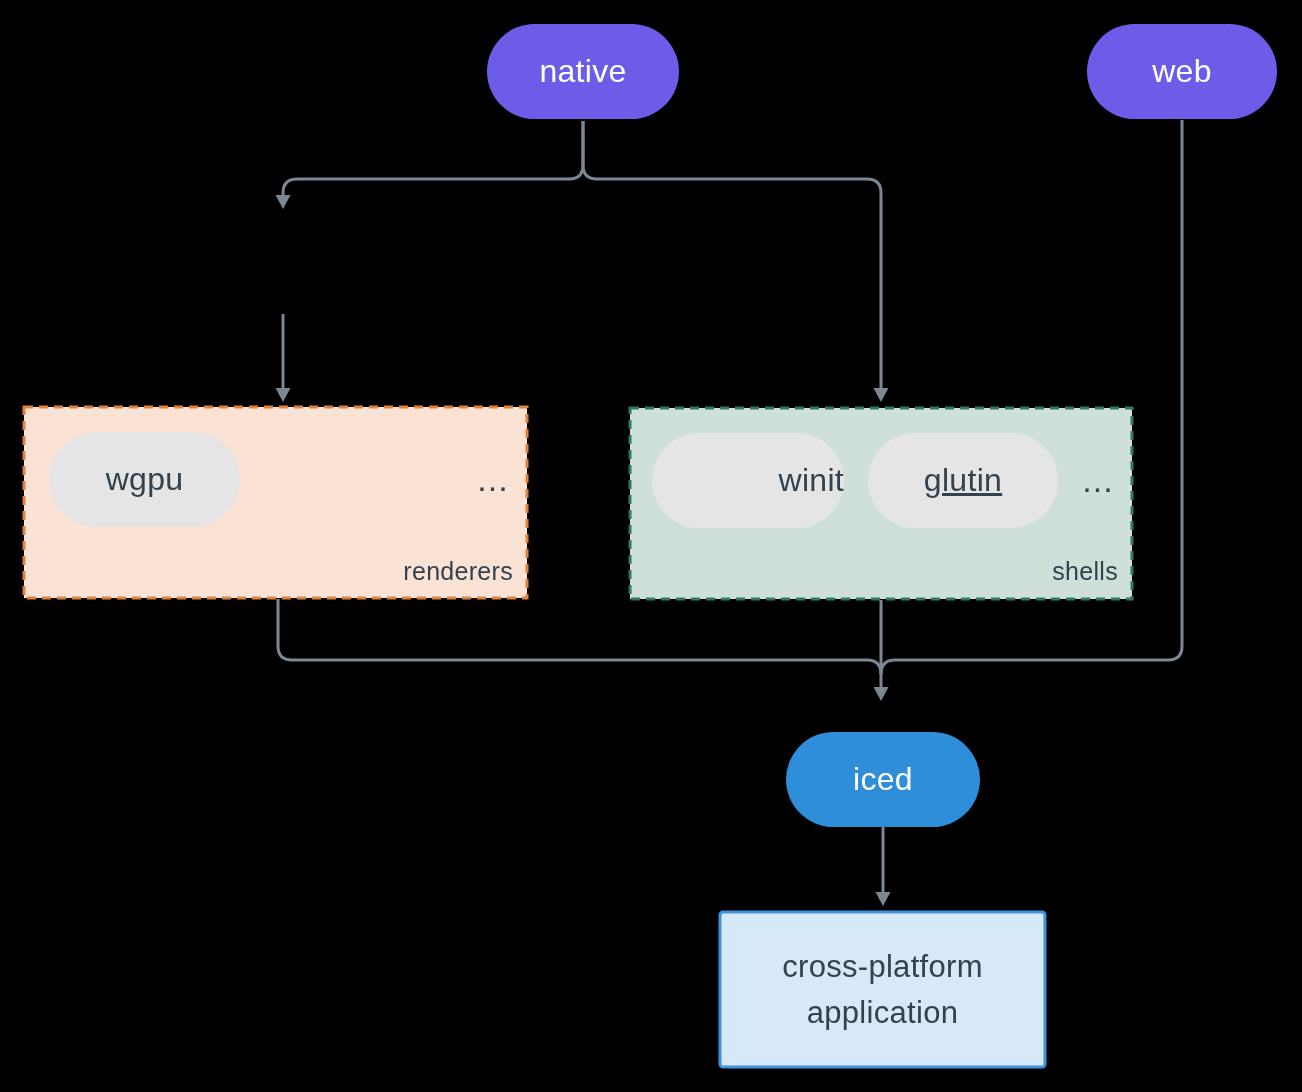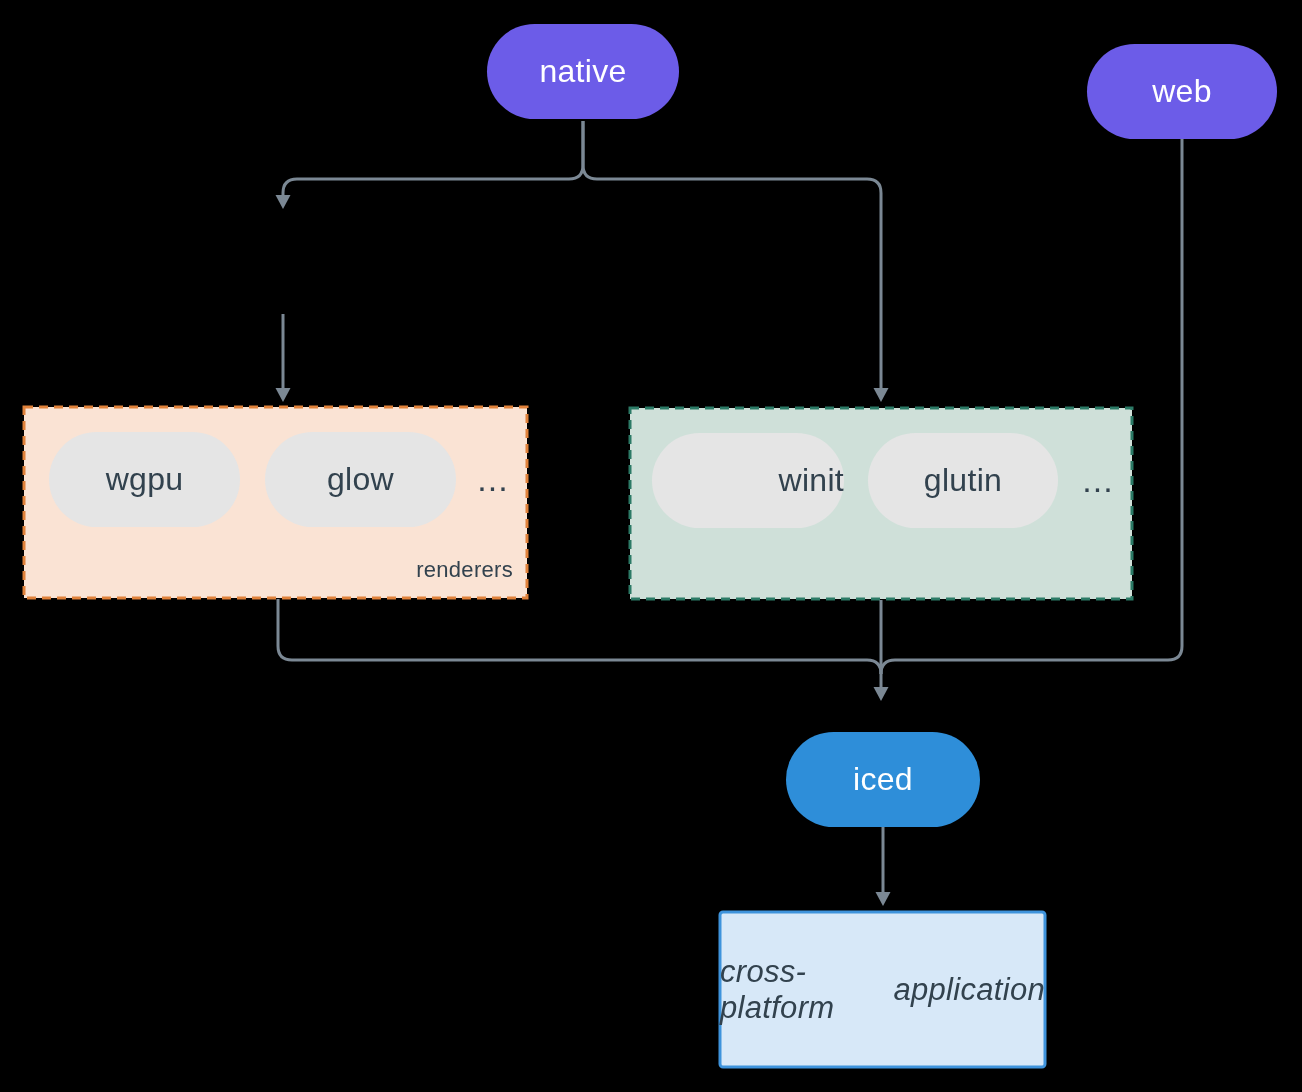--- a/index.html
+++ b/index.html
@@ -24,44 +24,44 @@
   .group-rect.renderers { fill:var(--renderers-fill); stroke:var(--renderers-border); }
   .group-rect.shells { fill:var(--shells-fill); stroke:var(--shells-border); }
   .app-rect { fill:var(--app-fill); stroke:var(--app-border); stroke-width:3; }
   .pill {
     position:absolute; display:flex; align-items:center; justify-content:center;
     border-radius:48px; font-size:32px; letter-spacing:.3px;
   }
   .pill.colored { color:var(--pill-text-light); }
   .pill.white { background:#e5e5e5; color:var(--pill-text-dark); }
   .pill.native { left:487px; top:24px; width:192px; height:95px; background:var(--native); }
-  .pill.web { left:1087px; top:24px; width:190px; height:95px; background:var(--web);margin-top:20px; }
+  .pill.web { left:1087px; top:24px; width:190px; height:95px; background:var(--web); }
   .pill.graphics { left:188px; top:216px; width:190px; height:96px; background:var(--graphics); }
   .pill.iced { left:786px; top:732px; width:194px; height:95px; background:var(--iced); }
   .pill.wgpu { left:49px;  top:432px; width:191px; height:95px; }
   .pill.glow { left:265px; top:432px; width:191px; height:95px; }
   .pill.winit { left:652px; top:433px; width:192px; height:95px;justify-content:flex-end; }
-  .pill.glutin { left:868px; top:433px; width:190px; height:95px; }
+  .pill.glutin { left:868px; top:433px; width:190px; height:95px;text-decoration:underline; }
   .dots {
     position:absolute; width:54px; height:95px; top:432px;
     display:flex; align-items:center; justify-content:center;
     color:var(--pill-text-dark); font-size:34px; letter-spacing:1px;
   }
   .dots.renderers { left:466px; }
   .dots.shells { left:1071px; top:433px; }
   .group-label {
-    position:absolute; color:var(--pill-text-dark); font-size:22px;
+    position:absolute; color:var(--pill-text-dark); font-size:25px;
     text-align:right; letter-spacing:.3px;
   }
   .group-label.renderers { left:24px; top:557px; width:489px; }
   .group-label.shells { left:630px; top:557px; width:488px; }
   .app-label {
     position:absolute; left:720px; top:912px; width:325px; height:155px;
-    display:flex; flex-direction:row; align-items:center; justify-content:center;
-    gap:10px; color:var(--pill-text-dark); font-size:31px; letter-spacing:.3px;font-style:italic;
+    display:flex; flex-direction:column; align-items:center; justify-content:center;
+    gap:10px; color:var(--pill-text-dark); font-size:31px; letter-spacing:.3px;
   }
 </style>
 </head>
 <body>
 
 <div class="canvas">
 
   <svg class="edge-layer" width="1302" height="1092" viewBox="0 0 1302 1092">
 
     <rect class="group-rect renderers" x="24" y="407" width="503" height="191"></rect>
@@ -90,32 +90,30 @@
   <div class="pill colored web">
     <span>web</span>
   </div>
   <div class="pill colored iced">
     <span>iced</span>
   </div>
 
   <div class="pill white wgpu">
     <span>wgpu</span>
   </div>
-  <div class="pill white glow">
-    <span>glow</span>
-  </div>
   <div class="dots renderers">...</div>
   <div class="group-label renderers">renderers</div>
 
   <div class="pill white winit">
     <span>winit</span>
   </div>
   <div class="pill white glutin">
     <span>glutin</span>
   </div>
   <div class="dots shells">...</div>
+  <div class="group-label shells">shells</div>
 
   <div class="app-label">
     <span>cross-platform</span>
     <span>application</span>
   </div>
 
 </div>
 
 </body></html>

